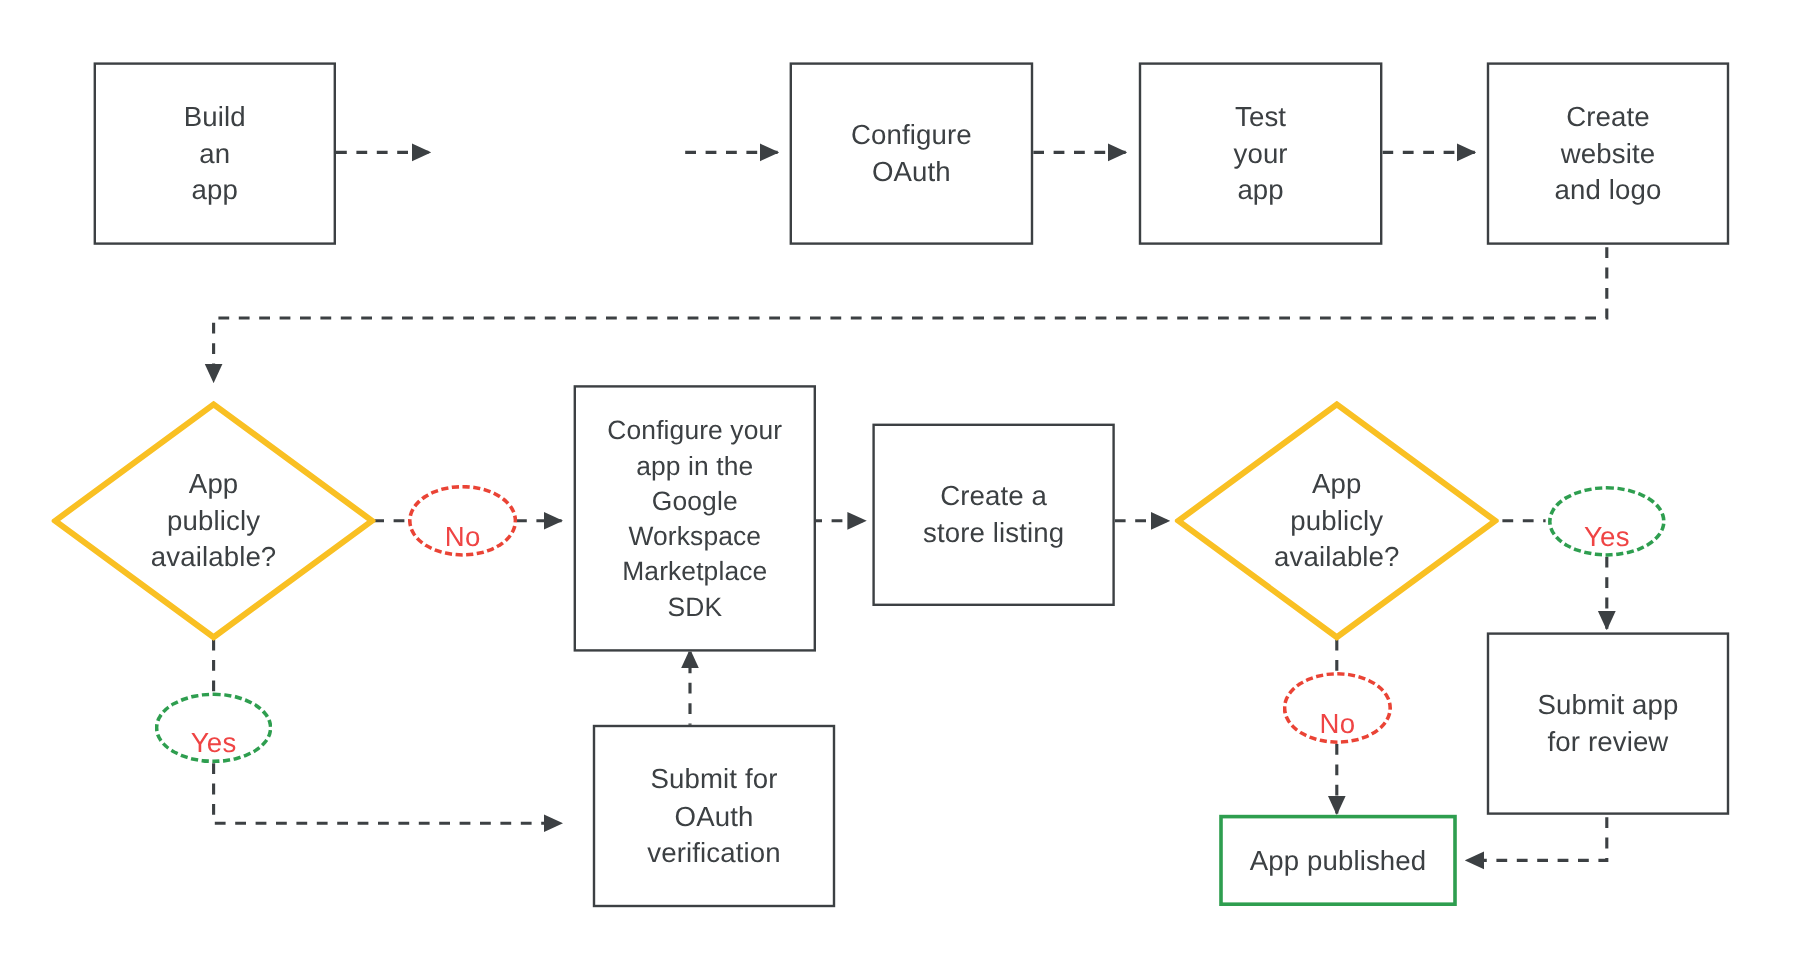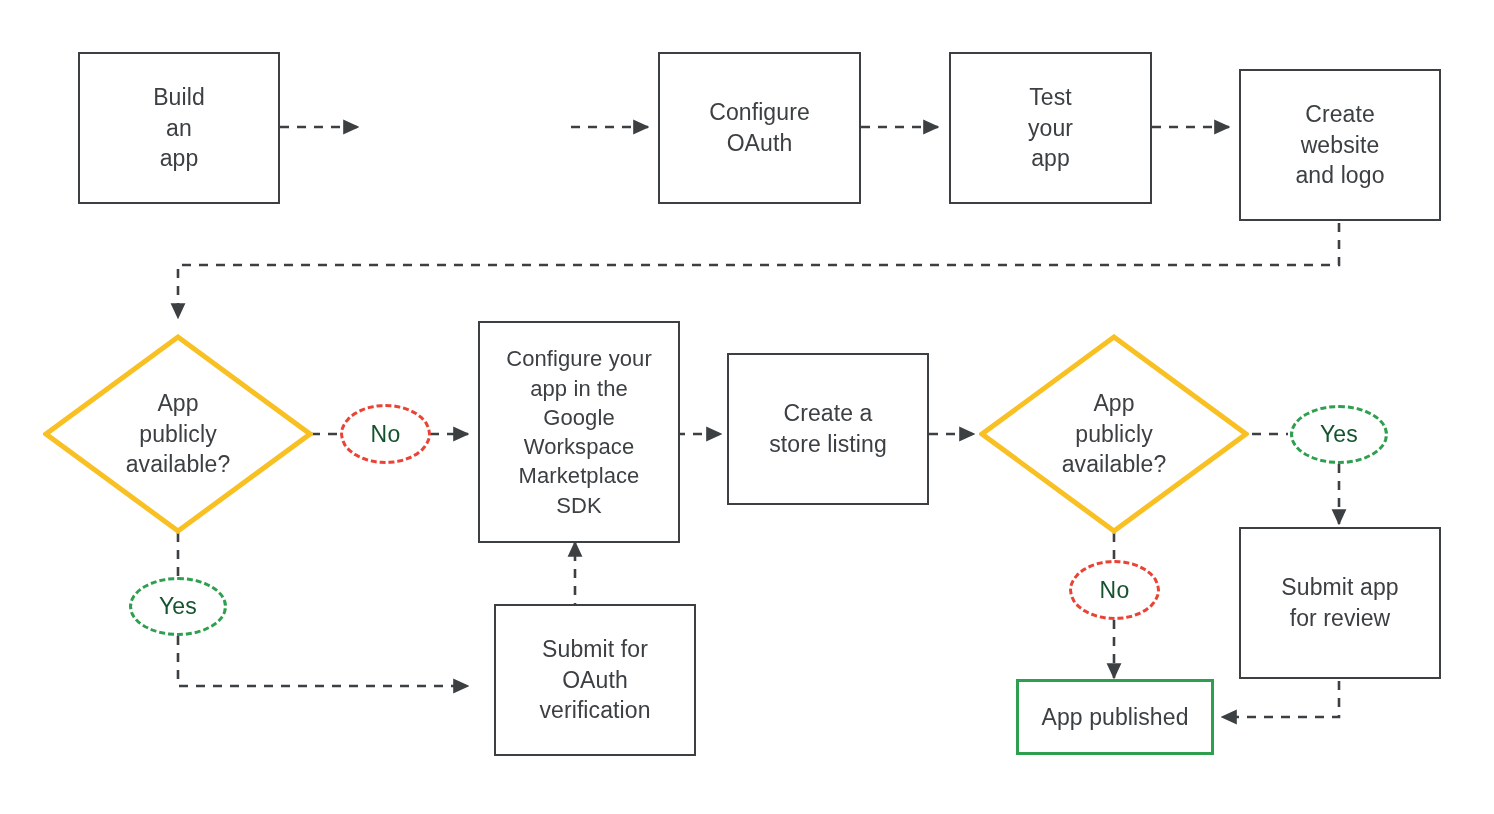--- a/index.html
+++ b/index.html
@@ -63,25 +63,25 @@
     z-index: 2;
     color: #3c4043;
     font-size: 23px;
     line-height: 1.33;
     white-space: pre-line;
   }
   .pill {
     position: absolute;
     box-sizing: border-box;
     display: flex;
-    align-items: center;
+    align-items: flex-end;
     justify-content: center;
     border-radius: 50%;
     background: #ffffff;
-    color: #14532d;
+    color: #ef4444;
     font-size: 23px;
     letter-spacing: 0.2px;
   }
   .pill.yes {
     border: 3px dashed #2e9e4f;
   }
   .pill.no {
     border: 3px dashed #ea4335;
   }
 </style>
@@ -143,21 +143,21 @@
     <span>Configure
 OAuth</span>
   </div>
 
   <div class="node process" style="left:949px; top:52px; width:203px; height:152px;">
     <span>Test
 your
 app</span>
   </div>
 
-  <div class="node process" style="left:1239px; top:69px; width:202px; height:152px;">
+  <div class="node process" style="left:1239px; top:52px; width:202px; height:152px;">
     <span>Create
 website
 and logo</span>
   </div>
 
   <div class="node decision" style="left:43px; top:334px; width:270px; height:200px;">
     <svg class="diamond-svg" viewBox="0 0 270 200" preserveAspectRatio="none" xmlns="http://www.w3.org/2000/svg">
       <polygon points="135,3 267,100 135,197 3,100" fill="#ffffff" stroke="#f9c023" stroke-width="5" stroke-linejoin="miter"></polygon>
     </svg>
     <span class="decision-label">App

